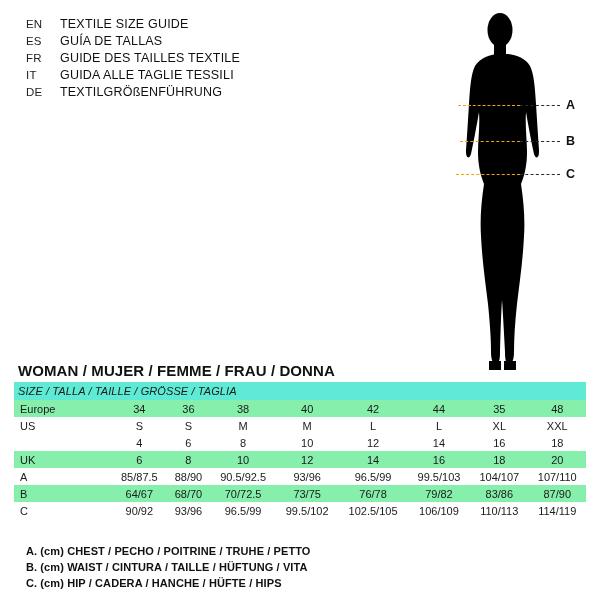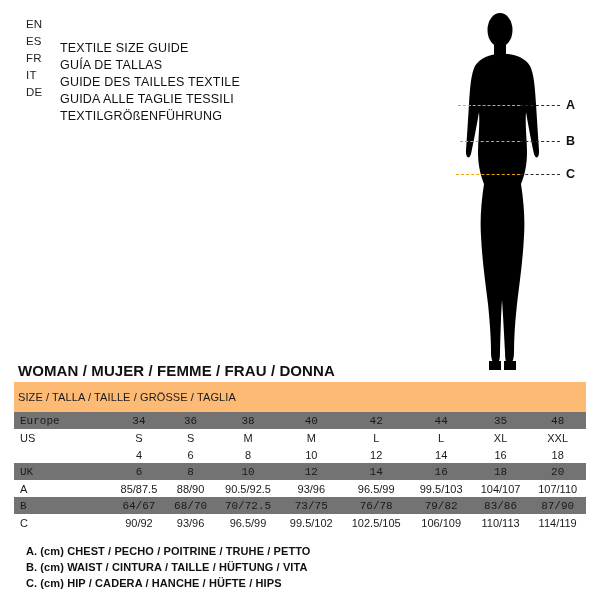--- a/index.html
+++ b/index.html
@@ -23,21 +23,21 @@
 
   
   .lang-block {
     position: absolute;
     left: 18px;
     top: 16px;
     width: 300px;
   }
   .lang-row {
     display: flex;
-    align-items: center;
+    align-items: flex-end;
     height: 17px;
     line-height: 17px;
     padding-left: 8px;
   }
   .lang-code {
     width: 34px;
     font-size: 11.5px;
     letter-spacing: 0.2px;
     color: #222;
   }
@@ -97,30 +97,30 @@
     font-size: 11px;
   }
   table.size-table td {
     height: 17px;
     padding: 0 4px;
     color: #1a1a1a;
     text-align: center;
     white-space: nowrap;
   }
   table.size-table tr.header-row td {
-    background: #fdba74;
+    background: #5eead4;
     font-weight: normal;
     text-align: left;
     font-size: 11px;
     letter-spacing: 0.1px;
-    height: 30px;
+    height: 18px;
+    font-style: italic;
   }
   table.size-table tr.shade td {
-    background: #737373;
-    font-family: Liberation Mono, monospace;
+    background: #86efac;
   }
   table.size-table tr.plain td {
     background: #ffffff;
     margin-left: 36px;
   }
   table.size-table td.rowlabel {
     text-align: left;
     padding-left: 6px;
     width: 88px;
   }

